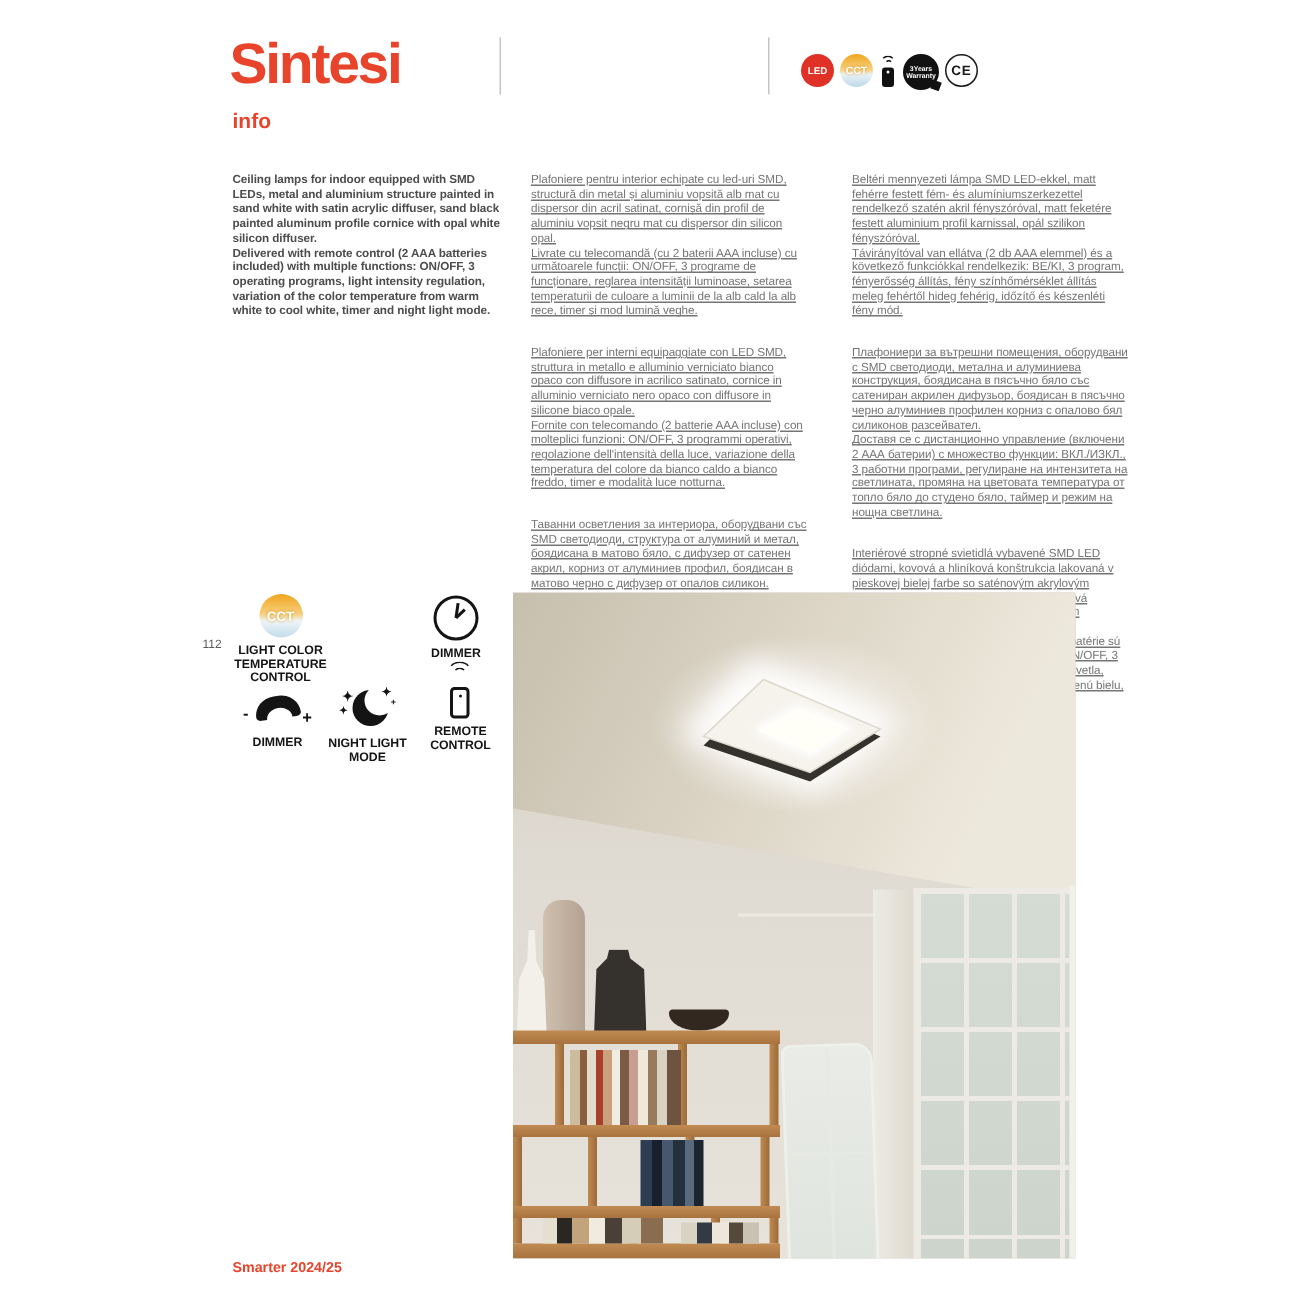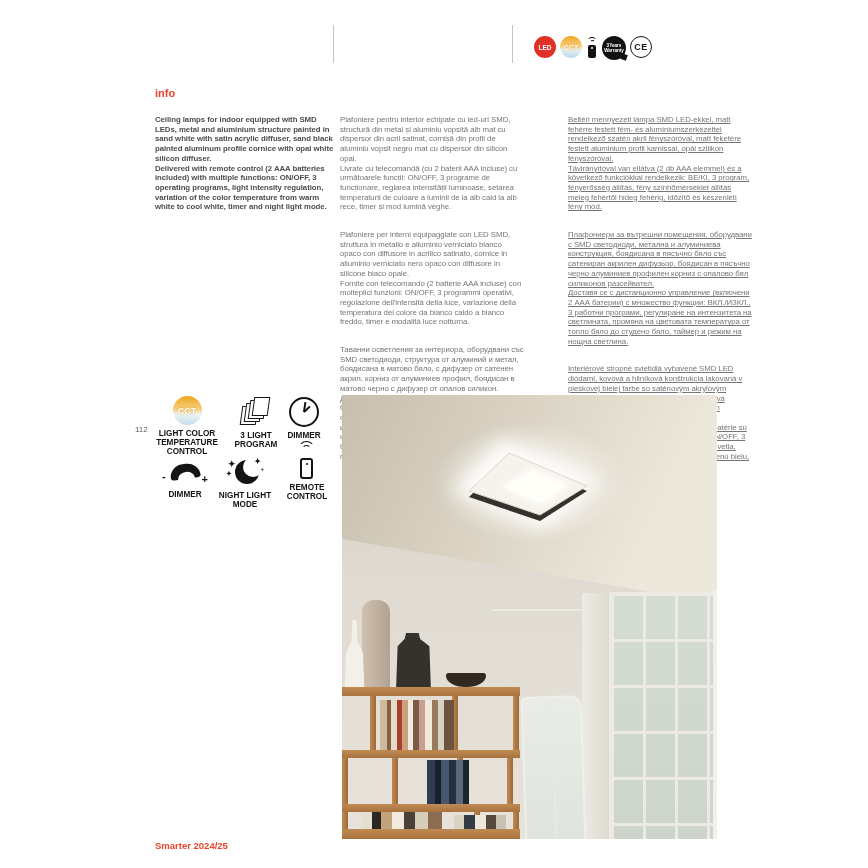--- a/index.html
+++ b/index.html
@@ -30,26 +30,26 @@
   .b-remote .w2 { left:3.5px; top:3.5px; width:5px; height:5px; }
   .b-warranty { width:24px; height:24px; border-radius:50%; background:#111; color:#fff;
            position:relative; text-align:center; }
   .b-warranty .wtxt { font-size:4.6px; font-weight:bold; line-height:1.15; white-space:pre-line; }
   .b-warranty:after { content:""; position:absolute; right:-1px; bottom:0px; width:6px; height:6px;
            background:#111; transform:rotate(20deg); }
   .b-ce { width:22px; height:22px; border-radius:50%; border:1.5px solid #1a1a1a; color:#1a1a1a;
           font-size:9px; font-weight:600; letter-spacing:.5px; background:#fff; }
 
   
-  .info { position:absolute; left:155px; top:87px; color:#e8432b; font-size:11px; font-weight:600; }
+  .info { position:absolute; left:155px; top:72px; color:#e8432b; font-size:14px; font-weight:600; }
   .col { position:absolute; top:97px; color:#757575; font-size:7.8px; line-height:9.7px;
          letter-spacing:-0.05px; }
   .col p { white-space:pre-line; margin-bottom:6px;margin-top:18px; }
   .col1 { left:155px; width:179px; color:#4c4c4c; font-weight:bold; }
-  .col2 { left:340px; width:184px; }
+  .col2 { left:354px; width:184px;text-decoration:underline; }
   .col3 { left:568px; width:185px;text-decoration:underline; }
 
   
   .feat { position:absolute; display:flex; flex-direction:column; align-items:center; }
   .flabel { font-size:8.2px; font-weight:800; line-height:1.12; color:#141414; text-align:center;
             white-space:pre-line; letter-spacing:0; margin-top:4px; }
   .fic { position:relative; display:flex; align-items:center; justify-content:center; }
   .ic-cct { width:29px; height:29px; border-radius:50%; color:#fff; font-size:9px; font-weight:bold;
             background:linear-gradient(180deg,#f0a61e 0%,#f6cf7e 46%,#eef4f6 62%,#c3dcec 100%);
             text-shadow:0 0 2px #d98f17; display:flex; align-items:center; justify-content:center; }
@@ -146,20 +146,21 @@
   .vase-dark { left:53px; top:238px; width:37px; height:55px; background:#35322e;
         clip-path:polygon(30% 0,64% 0,68% 11%,93% 24%,97% 100%,3% 100%,7% 24%,26% 11%); }
   .bowl { left:104px; top:278px; width:40px; height:14px; background:#33281f;
         border-radius:3px 3px 22px 22px / 3px 3px 13px 13px; }
 </style>
 </head>
 <body>
 
 <div class="page">
 
+  <div class="logo">Sintesi</div>
   <div class="hdr-div div1"></div>
   <div class="hdr-div div2"></div>
   <div class="badges">
     <span class="badge b-led">LED</span>
     <span class="badge b-cct">CCT</span>
     <span class="badge b-remote">
       <span class="wave w1"></span>
         <span class="wave w2"></span>
         <span class="body"></span>
     </span>
@@ -192,30 +193,20 @@
 Dodávané s diaľkovým ovládačom (2 AAA batérie sú súčasťou balenia) s viacerými funkciami: ON/OFF, 3 prevádzkové programy, regulácia intenzity svetla, zmena teploty farieb od teplej bielej po studenú bielu, časovač a režim nočného svetla.</p>
   </div>
 
   <div class="page-num">112</div>
 
   <div class="feat" style="left:144px;top:396px;width:86px;">
     <span class="fic ic-cct">CCT</span>
     <span class="flabel">LIGHT COLOR
 TEMPERATURE
 CONTROL</span>
-  </div>
-  <div class="feat" style="left:224px;top:397px;width:64px;">
-    <span class="fic ic-prog">
-      <span class="s1"></span>
-        <span class="s2"></span>
-        <span class="s3"></span>
-        <span class="s4"></span>
-    </span>
-    <span class="flabel">3 LIGHT
-PROGRAM</span>
   </div>
   <div class="feat" style="left:278px;top:397px;width:52px;">
     <span class="fic ic-timer">
       <i class="h1"></i>
         <i class="h2"></i>
     </span>
     <span class="flabel">DIMMER</span>
   </div>
   <div class="feat" style="left:153px;top:464px;width:64px;">
     <span class="fic ic-dimmer">

